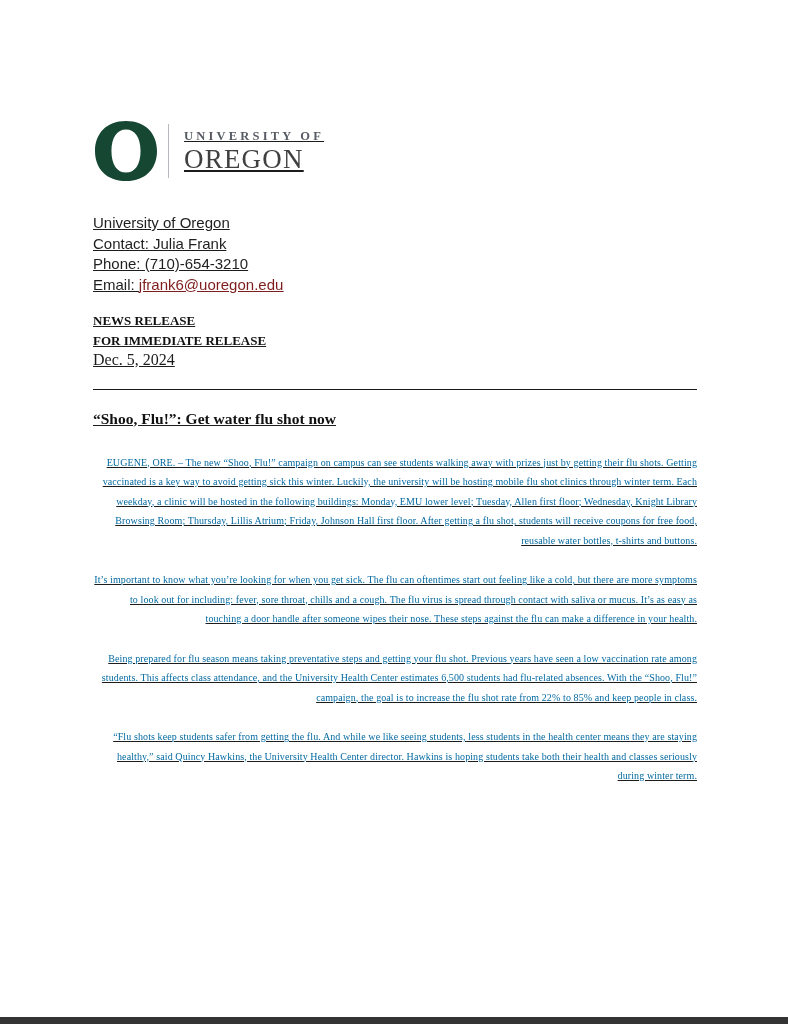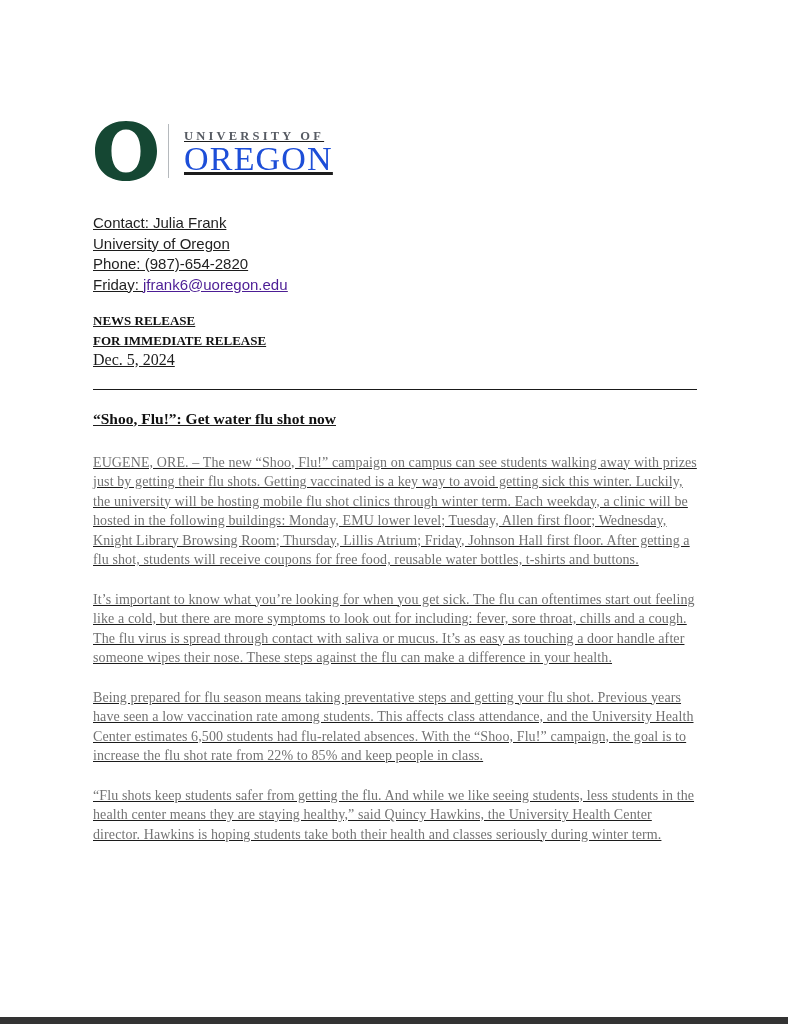--- a/index.html
+++ b/index.html
@@ -36,37 +36,37 @@
   .wordmark-top {
     font-family: "Liberation Serif", serif;
     font-size: 12.5px;
     font-weight: 700;
     letter-spacing: 3.2px;
     color: #575b63;
     line-height: 15px;
   }
   .wordmark-bottom {
     font-family: "Liberation Serif", serif;
-    font-size: 34px;
+    font-size: 27px;
     font-weight: 400;
     letter-spacing: 1.2px;
-    color: #1d4ed8;
+    color: #404040;
     line-height: 30px;
   }
 
   
   .contact-block {
     margin-top: 31px;
     font-family: "Liberation Sans", sans-serif;
     font-size: 15px;
     line-height: 20.5px;
     color: #1f1f1f;
   }
   .email-link {
-    color: #4c1d95;
+    color: #7f1d1d;
     text-decoration: underline;
     cursor: pointer;
   }
 
   
   .release-block {
     font-family: "Liberation Serif", serif;
     font-size: 13px;
     font-weight: 700;
     line-height: 19.5px;
@@ -95,25 +95,26 @@
   .headline {
     margin-top: 19px;
     font-family: "Liberation Serif", serif;
     font-size: 15.5px;
     font-weight: 700;
     line-height: 20px;
     color: #111111;
   }
   .body-text p {
     font-family: "Liberation Serif", serif;
-    font-size: 14px;
+    font-size: 10px;
     line-height: 19.5px;
-    color: #737373;
+    color: #0369a1;
     margin-top: 20px;
     letter-spacing: 0.1px;
+    text-align: right;
   }
   .body-text p:first-child { margin-top: 24px; }
 
   
   .bottom-bar {
     position: absolute;
     left: 0;
     right: 0;
     bottom: 0;
     height: 7px;
@@ -131,25 +132,25 @@
         <path fill-rule="evenodd" d="M35 1 C14 1 2 14.5 2 33 C2 51.5 14 65 35 65 C56 65 68 51.5 68 33 C68 14.5 56 1 35 1 Z M35 10 C44.5 10 50.5 18.5 50.5 33 C50.5 47.5 44.5 56 35 56 C25.5 56 19.5 47.5 19.5 33 C19.5 18.5 25.5 10 35 10 Z" fill="#154733"></path>
       </svg>
       <div class="logo-divider"></div>
       <div class="wordmark">
         <div class="wordmark-top">UNIVERSITY OF</div>
         <div class="wordmark-bottom">OREGON</div>
       </div>
     </header>
 
     <section class="contact-block">
+      <div>University of Oregon</div>
       <div>Contact: Julia Frank</div>
-      <div>University of Oregon</div>
-      <div>Phone: (987)-654-2820</div>
+      <div>Phone: (710)-654-3210</div>
       <div>
-        <span>Friday: </span><a class="email-link">jfrank6@uoregon.edu</a>
+        <span>Email: </span><a class="email-link">jfrank6@uoregon.edu</a>
       </div>
     </section>
 
     <section class="release-block">
       <div>NEWS RELEASE</div>
       <div class="release-line">
         <span class="release-label-cell">FOR IMMEDIATE RELEASE</span>
         <span class="release-date">Dec. 5, 2024</span>
       </div>
     </section>

